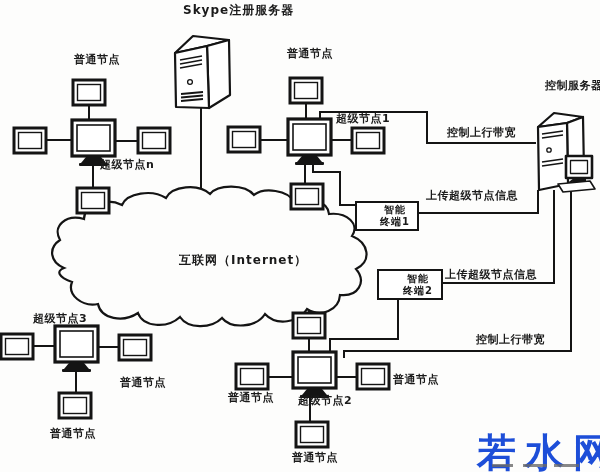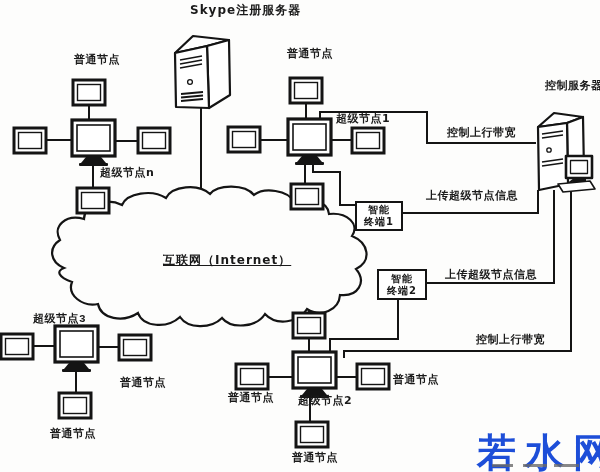--- a/index.html
+++ b/index.html
@@ -10,21 +10,21 @@
   }
   .stage svg{position:absolute;left:0;top:0;}
   .lbl{
     position:absolute;font-size:11px;font-weight:bold;white-space:nowrap;
     color:#1a1a1a;letter-spacing:0.5px;line-height:1.1;
   }
   .lbl.big{font-size:12px;letter-spacing:1px;}
   .termbox{
     position:absolute;border:2px solid #141414;background:#fff;
     display:flex;flex-direction:column;align-items:center;justify-content:center;
-    font-size:10px;font-weight:bold;line-height:1.2;letter-spacing:1px;
+    font-size:10px;font-weight:bold;line-height:1.2;letter-spacing:1px;padding-left:16px;
   }
   .watermark{
     position:absolute;left:477px;top:426px;
     font-size:39px;font-weight:600;letter-spacing:9px;color:#1d4ed8;
     font-family:"DejaVu Sans","Liberation Sans",sans-serif;white-space:nowrap;
   }
   .wm-sub{position:absolute;top:464px;height:3px;background:#6a6a6a;opacity:.8;}
   .wm-sub.s1{left:492px;width:21px;}
   .wm-sub.s2{left:523px;width:24px;}
   .wm-sub.s3{left:554px;width:25px;}
@@ -160,38 +160,38 @@
     <use href="#mon" x="59" y="393"></use>
     <use href="#supermon" x="55" y="326"></use>
 
     <use href="#mon" x="293" y="313"></use>
     <use href="#mon" x="236" y="364"></use>
     <use href="#mon" x="357" y="364"></use>
     <use href="#mon" x="296" y="422"></use>
     <use href="#supermon" x="293" y="352"></use>
   </svg>
 
-  <div class="lbl big" style="left:183px;top:4px;margin-left:7px;">Skype注册服务器</div>
+  <div class="lbl big" style="left:183px;top:4px;">Skype注册服务器</div>
 
   <div class="lbl" style="left:74px;top:54px;">普通节点</div>
-  <div class="lbl" style="left:100px;top:159px;margin-top:8px;">超级节点n</div>
+  <div class="lbl" style="left:100px;top:159px;">超级节点n</div>
 
   <div class="lbl" style="left:287px;top:48px;">普通节点</div>
   <div class="lbl" style="left:336px;top:113px;">超级节点1</div>
 
   <div class="lbl" style="left:545px;top:80px;">控制服务器</div>
 
   <div class="lbl" style="left:447px;top:127px;">控制上行带宽</div>
   <div class="lbl" style="left:426px;top:190px;">上传超级节点信息</div>
   <div class="lbl" style="left:445px;top:269px;">上传超级节点信息</div>
   <div class="lbl" style="left:476px;top:334px;">控制上行带宽</div>
 
-  <div class="lbl big" style="left:163px;top:254px;text-decoration:underline;">互联网（Internet）</div>
-
-  <div class="lbl" style="left:33px;top:313px;font-family:Liberation Mono, monospace;">超级节点3</div>
+  <div class="lbl big" style="left:179px;top:254px;">互联网（Internet）</div>
+
+  <div class="lbl" style="left:33px;top:313px;">超级节点3</div>
   <div class="lbl" style="left:120px;top:377px;">普通节点</div>
   <div class="lbl" style="left:50px;top:428px;">普通节点</div>
 
   <div class="lbl" style="left:228px;top:392px;">普通节点</div>
   <div class="lbl" style="left:298px;top:395px;">超级节点2</div>
   <div class="lbl" style="left:393px;top:374px;">普通节点</div>
   <div class="lbl" style="left:292px;top:452px;">普通节点</div>
 
   <div class="termbox" style="left:355px;top:201px;width:44px;height:26px;">
     <span>智能</span>

